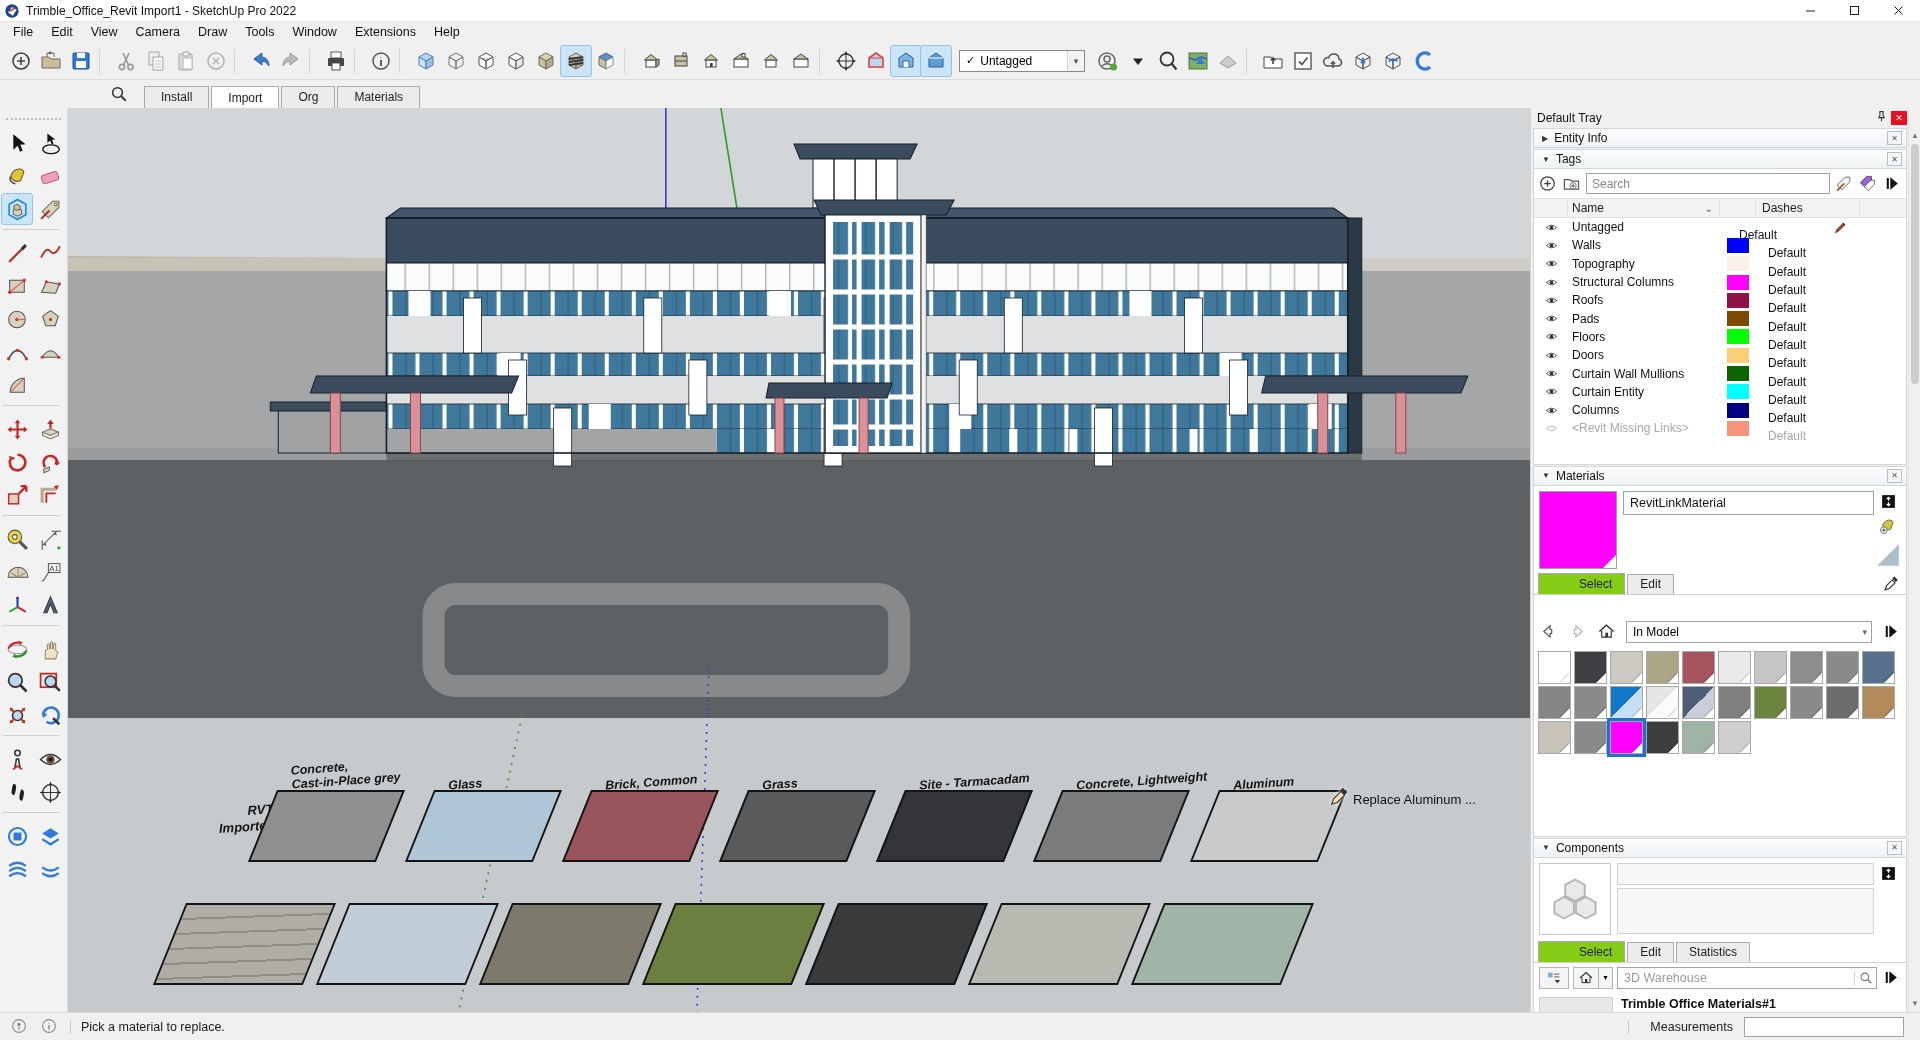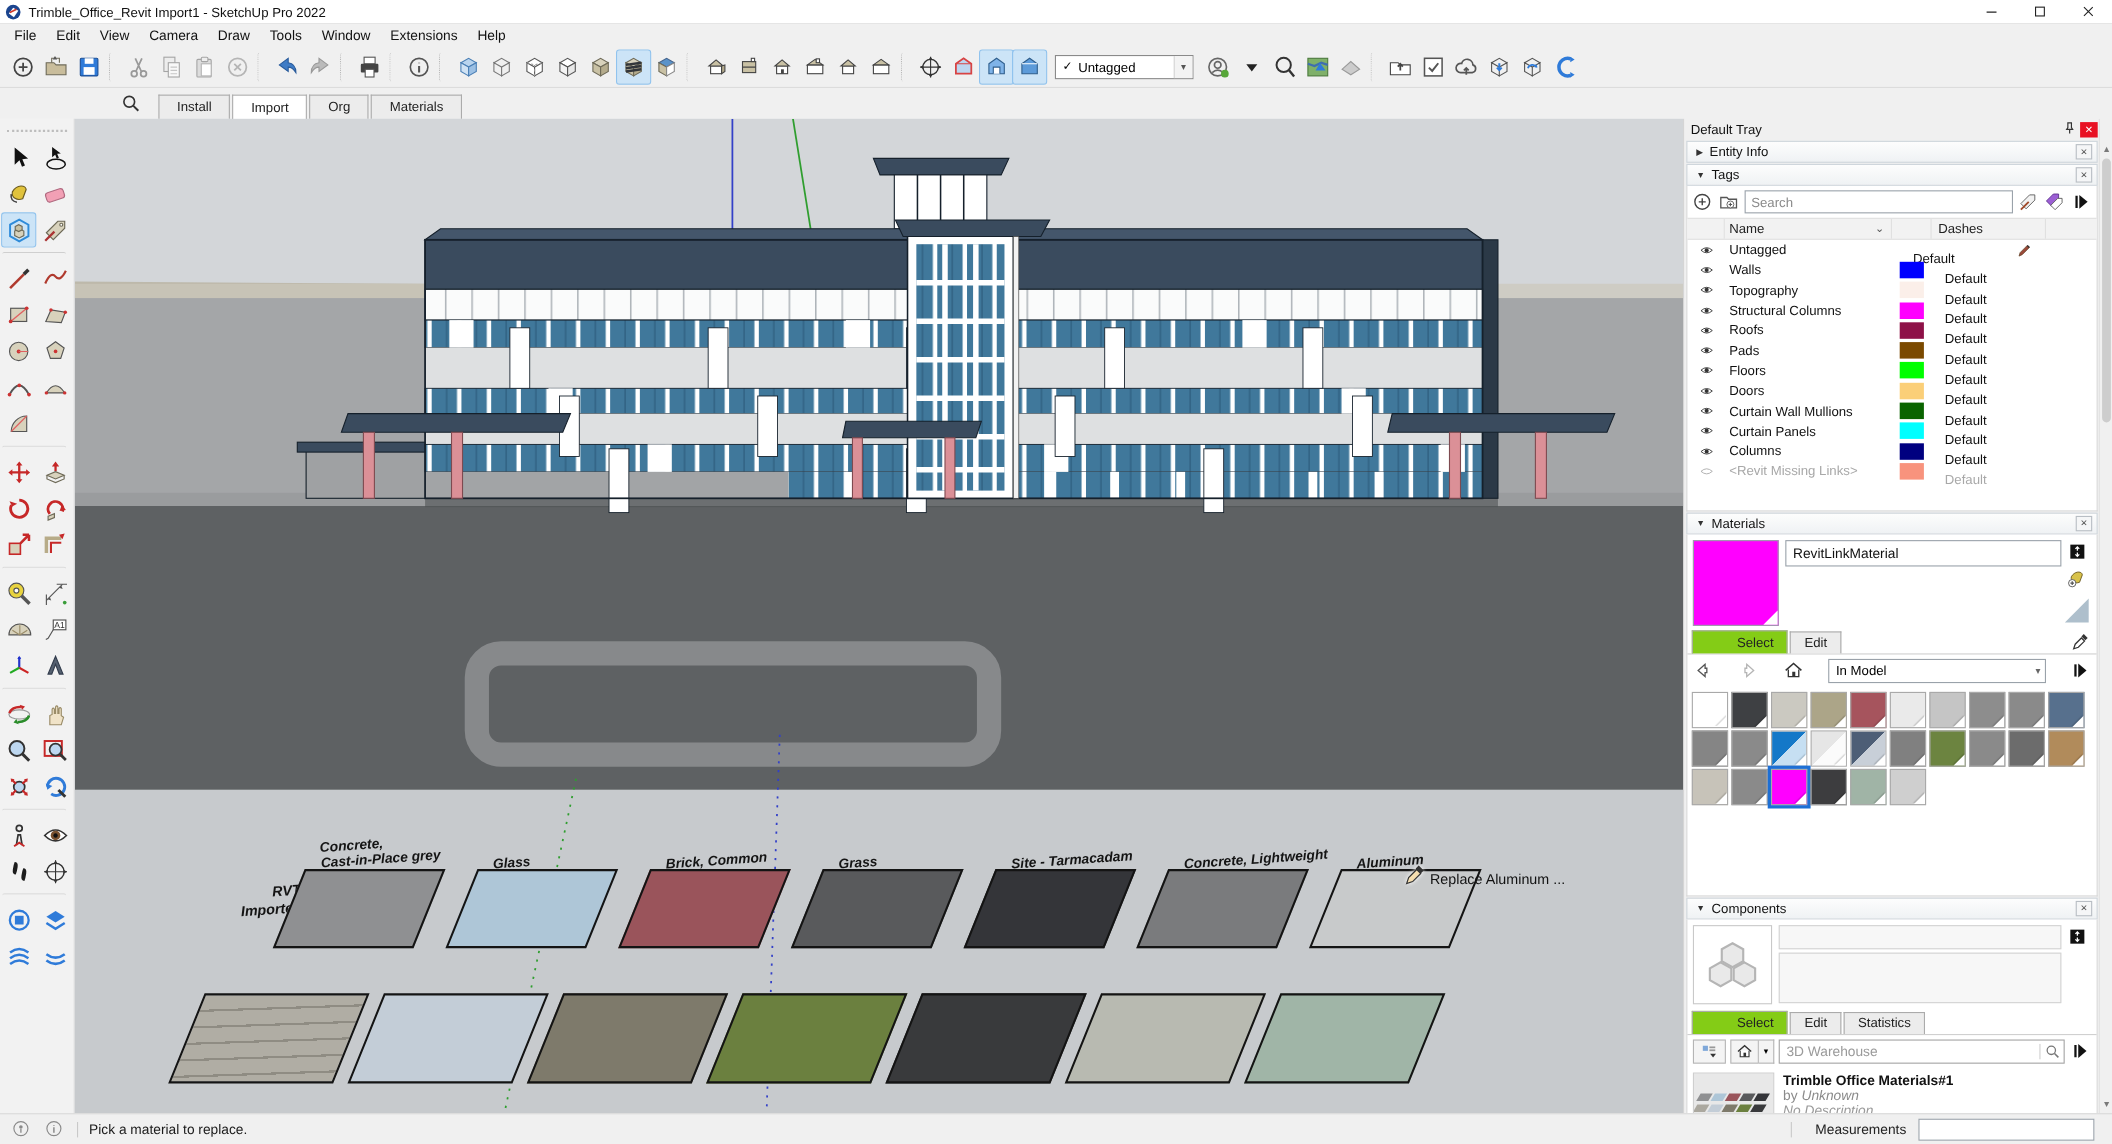--- a/index.html
+++ b/index.html
@@ -52,21 +52,21 @@
   .tiles-row1 { left:209px; top:682px; gap:29px; }
   .tiles-row2 { left:118px; top:795px; gap:13px; }
   .tile-wrap { position:relative; }
   .tiles-row1 .tile-face { width:128px; height:72px; }
   .tiles-row2 .tile-face { width:150px; height:82px; }
   .tile-face { border:2px solid #141414; transform:skewX(-22deg); transform-origin:top left; }
   .tile-label { position:absolute; bottom:calc(100% + 4px); left:14px; width:190px; font-size:12.5px; font-weight:bold; font-style:italic; color:#141414; transform:rotate(-4deg); white-space:pre-line; line-height:1.15; }
   .vp-side-label { position:absolute; font-size:13px; font-weight:bold; font-style:italic; color:#141414; transform:rotate(-4deg); white-space:pre-line; text-align:right; line-height:1.2; }
   .vp-label-rvt { left:96px; top:697px; width:110px; }
   .vp-label-skp { left:30px; top:805px; width:150px; }
-  .vp-cursor { position:absolute; left:1208px; top:676px; display:flex; align-items:flex-start; }
+  .vp-cursor { position:absolute; left:1261px; top:676px; display:flex; align-items:flex-end; }
   .vp-cursor svg { width:22px; height:22px; filter:drop-shadow(0 0 2px #ffffff); }
   .vp-tooltip { font-size:13px; color:#111; margin:8px 0 0 2px; }
 
   
   .tray { position:absolute; right:0; top:108px; width:390px; bottom:28px; background:#f0f0f0; border-left:1px solid #d5d5d5; overflow:hidden; }
   .tray-inner { position:absolute; left:2px; right:13px; top:0; bottom:0; }
   .tray-title { height:19px; display:flex; align-items:center; font-size:12px; color:#111; padding-left:4px; }
   .tray-title .sp { margin-left:auto; display:flex; align-items:center; gap:3px; }
   .pin-icon svg { width:13px; height:13px; }
   .tray-close { width:16px; height:14px; background:#e81123; color:#fff; font-size:9px; display:flex; align-items:center; justify-content:center; }
@@ -101,21 +101,21 @@
   .mat-preview { width:78px; height:78px; border:1px solid #9aa2aa; position:relative; }
   .mat-preview .fold { position:absolute; right:0; bottom:0; width:0; height:0; border-style:solid; border-width:0 0 13px 13px; border-color:transparent transparent #ffffff transparent; }
   .mat-nameblock { flex:1; padding-left:6px; }
   .mat-name { width:100%; height:24px; border:1px solid #9aa2aa; font-size:12.5px; padding:0 6px; color:#111; }
   .mat-sidecol { width:28px; display:flex; flex-direction:column; align-items:center; gap:6px; padding-top:2px; }
   .mat-sidecol svg { display:block; }
   .subtabs { display:flex; align-items:flex-end; height:22px; border-bottom:1px solid #d0d0d0; padding-left:4px; position:relative; }
   .subtab { font-size:12px; color:#222; background:#ececec; border:1px solid #ababab; border-bottom:none; padding:2px 12px 3px 12px; margin-right:2px; }
   .subtab.active { background:#84cc16; padding-top:3px;padding-left:40px; }
   .subtabs .right-tool { position:absolute; right:6px; top:2px; } .subtabs .right-tool svg { width:17px; height:17px; }
-  .mat-nav { display:flex; align-items:center; height:30px; padding:0 5px; gap:21px; }
+  .mat-nav { display:flex; align-items:center; height:30px; padding:0 5px; gap:9px;margin-top:22px; }
   .mat-nav .nico { width:20px; height:20px; } .mat-nav .nico svg { width:19px; height:19px; }
   .mat-select { flex:1; height:22px; border:1px solid #9aa2aa; background:#fff; font-size:12px; display:flex; align-items:center; padding-left:6px; position:relative; }
   .mat-select .dd { margin-left:auto; margin-right:4px; color:#666; font-size:9px; }
   .sw-grid { display:grid; grid-template-columns:repeat(10, 34px); gap:2px; padding:4px 2px 8px 4px; }
   .sw { width:33px; height:33px; border:1px solid #a9a9a9; position:relative; background:#ccc; }
   .sw::after { content:""; position:absolute; right:0; bottom:0; border-style:solid; border-width:0 0 10px 10px; border-color:transparent transparent #ffffff transparent; filter:drop-shadow(-1px -1px 0 #00000022); }
   .sw.sel { outline:3px solid #1d6fd4; outline-offset:0; }
   .mat-empty { height:74px; }
 
   
@@ -1145,21 +1145,21 @@
               <span class="t-dash">Default</span>
 
             </div>
             <div class="tag-row">
               <span class="t-eye">
                 <svg viewBox="0 0 24 24">
                   <path d="M2.5 12q9.5-8.5 19 0-9.5 8.5-19 0z" fill="#fff" stroke="#333" stroke-width="1.5"></path>
                   <circle cx="12" cy="12" r="3.4" fill="#333"></circle>
                 </svg>
               </span>
-              <span class="t-name">Curtain Panels</span>
+              <span class="t-name">Curtain Entity</span>
               <span class="t-swatch" style="background: rgb(0, 255, 255);"></span>
               <span class="t-gapcol"></span>
               <span class="t-dash">Default</span>
 
             </div>
             <div class="tag-row">
               <span class="t-eye">
                 <svg viewBox="0 0 24 24">
                   <path d="M2.5 12q9.5-8.5 19 0-9.5 8.5-19 0z" fill="#fff" stroke="#333" stroke-width="1.5"></path>
                   <circle cx="12" cy="12" r="3.4" fill="#333"></circle>

